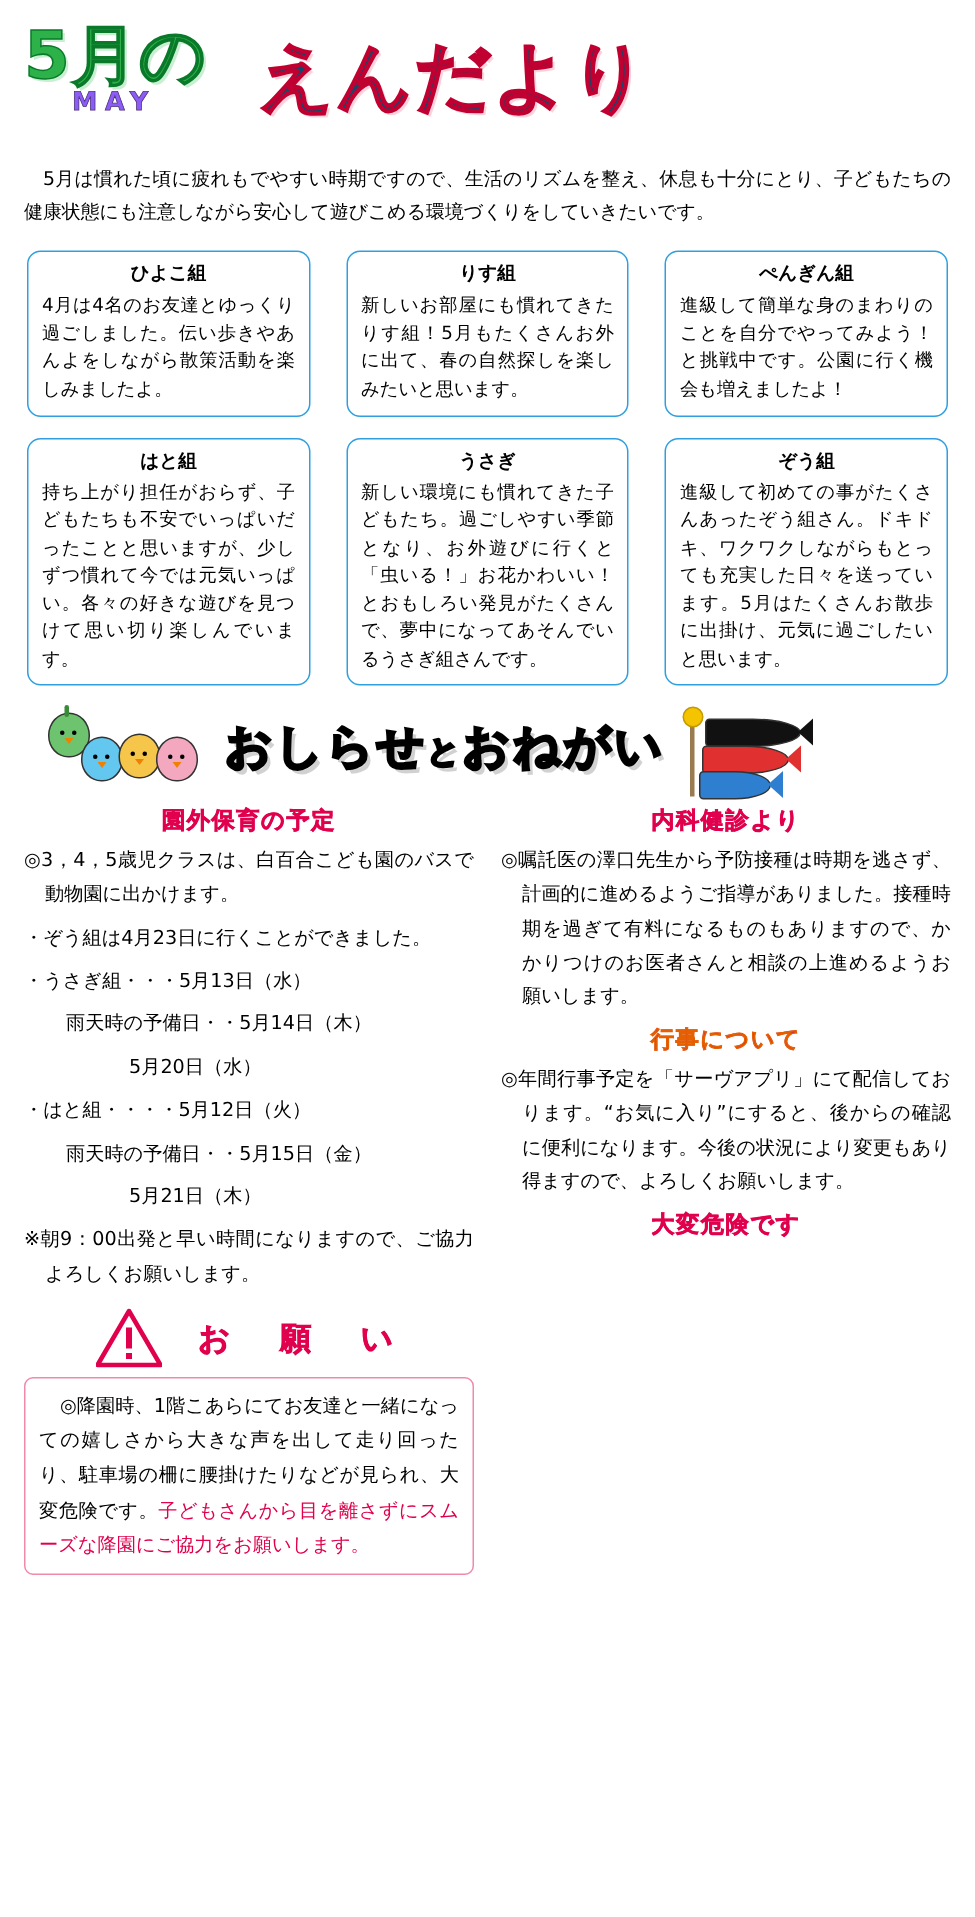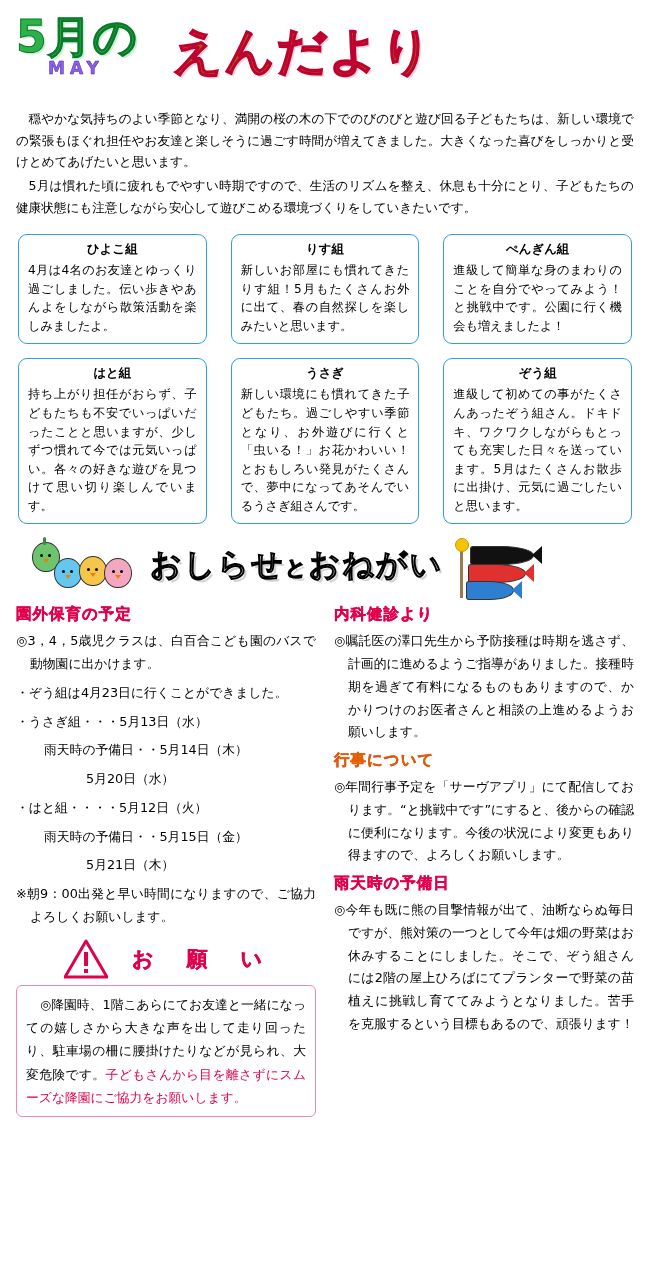--- a/index.html
+++ b/index.html
@@ -58,21 +58,21 @@
     letter-spacing: 5px;
     color: #8b5cf6;
     -webkit-text-stroke: 0.5px #4b2e75;
   }
   .mast-title {
     position: absolute;
     left: 158px;
     top: 12px;
     font-size: 50px;
     font-weight: bold;
-    color: #a16207;
+    color: #0c4a6e;
     -webkit-text-stroke: 1.5px #c00030;
     text-shadow: 2px 2px 0 #ffd3dd;
     letter-spacing: 1px;
   }
   .pubinfo {
     position: absolute;
     right: 12px;
     top: 10px;
     width: 180px;
     font-size: 11.5px;
@@ -185,21 +185,21 @@
     top: -6px; left: 10px;
     width: 3px; height: 8px;
     background: #3a8a3a;
     border-radius: 2px;
   }
   .banner-title {
     position: absolute;
     left: 150px;
     top: 4px;
     font-size: 31px;
-    font-weight: normal;
+    font-weight: bold;
     color: #ffffff;
     -webkit-text-stroke: 2px #000000;
     letter-spacing: 2px;
     text-shadow: 3px 3px 0 rgba(0,0,0,0.18);
   }
   .banner-title .mid {
     font-size: 21px;
     vertical-align: baseline;
   }
   .koinobori {
@@ -246,21 +246,21 @@
     display: flex;
     padding: 0 16px;
     box-sizing: border-box;
     gap: 18px;
   }
   .col {
     width: 300px;
     box-sizing: border-box;
   }
   .sec-title {
-    text-align: left;
+    text-align: center;
     font-weight: bold;
     font-size: 15.5px;
     color: #e0004d;
     margin: 2px 0 5px 0;
     letter-spacing: 1px;
     -webkit-text-stroke: 0.4px #e0004d;
   }
   .sec-title.orange { color: #be185d; -webkit-text-stroke: 0.4px #e66000; }
   .para {
     font-size: 12.8px;
@@ -326,21 +326,20 @@
 
   <div class="header">
     <div class="masthead">
       <div class="mast-may">5月の</div>
       <div class="mast-may-en">MAY</div>
       <div class="mast-title">えんだより</div>
     </div>
   </div>
 
   <div class="intro">
-    <p>穏やかな気持ちのよい季節となり、満開の桜の木の下でのびのびと遊び回る子どもたちは、新しい環境での緊張もほぐれ担任やお友達と楽しそうに過ごす時間が増えてきました。大きくなった喜びをしっかりと受けとめてあげたいと思います。</p>
     <p>5月は慣れた頃に疲れもでやすい時期ですので、生活のリズムを整え、休息も十分にとり、子どもたちの健康状態にも注意しながら安心して遊びこめる環境づくりをしていきたいです。</p>
   </div>
 
   <div class="class-grid row1">
     <div class="class-box">
       <div class="cb-title">ひよこ組</div>
       <div class="cb-body">4月は4名のお友達とゆっくり過ごしました。伝い歩きやあんよをしながら散策活動を楽しみましたよ。</div>
     </div>
     <div class="class-box">
       <div class="cb-title">りす組</div>
@@ -436,20 +435,19 @@
       <div class="warn-box">
         <span class="hang-mark">◎降園時、1階こあらにてお友達と一緒になっての嬉しさから大きな声を出して走り回ったり、駐車場の柵に腰掛けたりなどが見られ、大変危険です。</span><span class="hl">子どもさんから目を離さずにスムーズな降園にご協力をお願いします。</span>
       </div>
     </div>
 
     <div class="col">
       <div class="sec-title">内科健診より</div>
       <p class="para hang">◎嘱託医の澤口先生から予防接種は時期を逃さず、計画的に進めるようご指導がありました。接種時期を過ぎて有料になるものもありますので、かかりつけのお医者さんと相談の上進めるようお願いします。</p>
 
       <div class="sec-title orange">行事について</div>
-      <p class="para hang">◎年間行事予定を「サーヴアプリ」にて配信しております。“と挑戦中です”にすると、後からの確認に便利になります。今後の状況により変更もあり得ますので、よろしくお願いします。</p>
-
-      <div class="sec-title">雨天時の予備日</div>
-      <p class="para hang">◎今年も既に熊の目撃情報が出て、油断ならぬ毎日ですが、熊対策の一つとして今年は畑の野菜はお休みすることにしました。そこで、ぞう組さんには2階の屋上ひろばにてプランターで野菜の苗植えに挑戦し育ててみようとなりました。苦手を克服するという目標もあるので、頑張ります！</p>
+      <p class="para hang">◎年間行事予定を「サーヴアプリ」にて配信しております。“お気に入り”にすると、後からの確認に便利になります。今後の状況により変更もあり得ますので、よろしくお願いします。</p>
+
+      <div class="sec-title">大変危険です</div>
     </div>
 
   </div>
 </div>
 
 </body></html>

